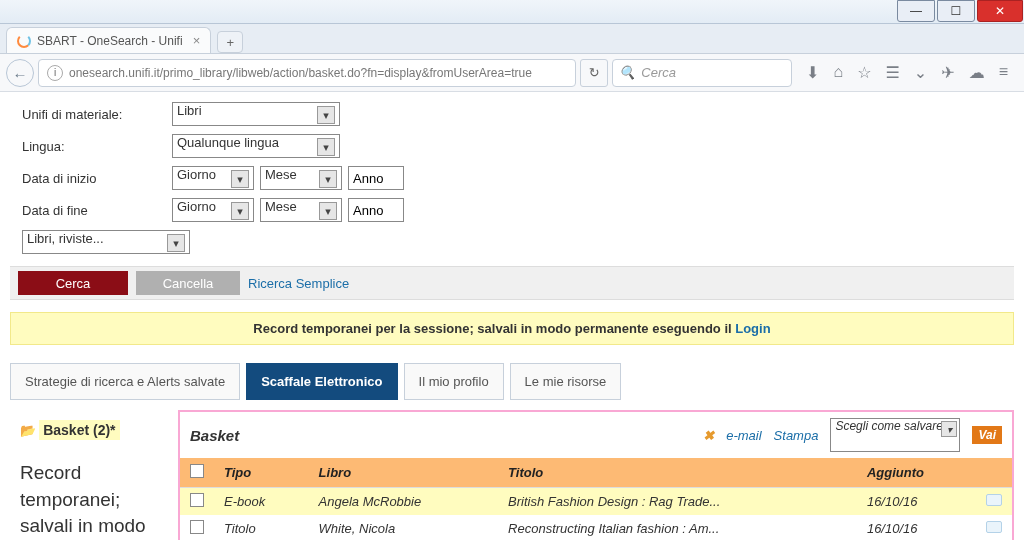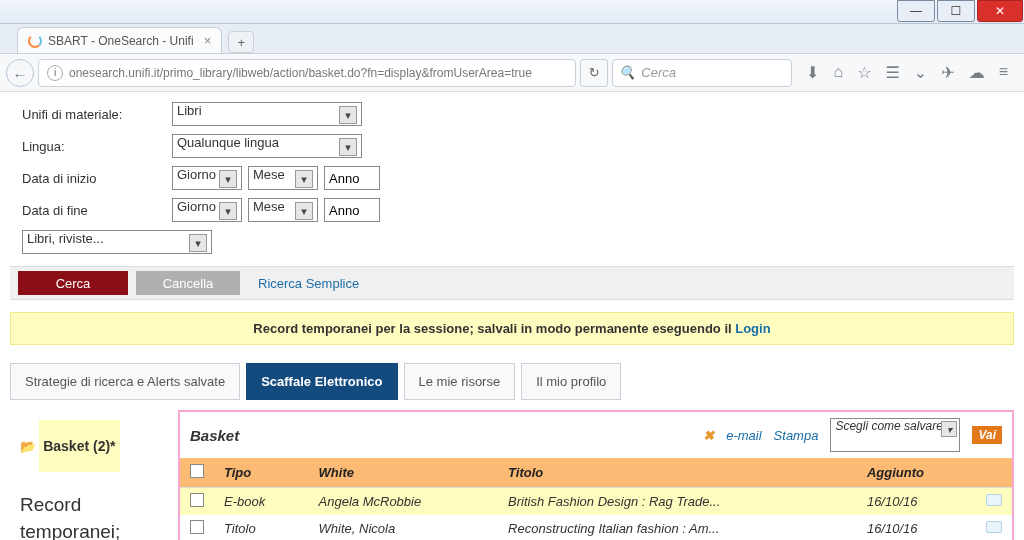--- a/index.html
+++ b/index.html
@@ -7,21 +7,21 @@
 
   
   .titlebar { height: 24px; background: linear-gradient(#f0f5fa,#e3ecf5); display:flex; justify-content:flex-end; border-bottom:1px solid #b8c6d6; }
   .win-btns { display:flex; }
   .win-btn { width:38px; height:22px; margin:0 1px; display:flex; align-items:center; justify-content:center; font-size:12px; color:#333; border:1px solid #7a8aa0; background:#e9eef6; border-radius:0 0 3px 3px;}
   .win-btn.close { background:#d9302c; color:#fff; border-color:#a22; width:46px;}
   .win-btn.max { background:#e9eef6; }
   .win-btn.min { background:#e9eef6; }
 
   
-  .tabstrip { height:30px; background:#e7edf4; display:flex; align-items:flex-end; padding-left:17px; border-bottom:1px solid #c7d0db;}
+  .tabstrip { height:30px; background:#e7edf4; display:flex; align-items:flex-end; padding-left:6px; border-bottom:1px solid #c7d0db;}
   .tab { background:#fafbfc; border:1px solid #c7d0db; border-bottom:none; height:26px; padding:0 10px; display:flex; align-items:center; border-radius:6px 6px 0 0; font-size:12px; color:#555; min-width:200px;}
   .tab .favicon { width:14px; height:14px; margin-right:6px; border:2px solid #ff8a3d; border-radius:50%; border-top-color:transparent; border-right-color:#6ec1e4;}
   .tab .tab-close { margin-left:10px; color:#888; font-size:13px;}
   .newtab { width:26px; height:22px; margin-left:6px; background:#eef2f7; border:1px solid #c7d0db; border-radius:4px; display:flex; align-items:center; justify-content:center; color:#666;}
 
   
   .navbar { height:38px; background:#f7f8fa; display:flex; align-items:center; padding:0 6px; border-bottom:1px solid #d8dde4; gap:4px;}
   .nav-arrow { width:28px; height:28px; border-radius:50%; border:1px solid #b8c6d6; display:flex; align-items:center; justify-content:center; color:#6a7a8a; font-size:15px;}
   .urlbox { flex:1; height:28px; border:1px solid #c7d0db; border-radius:4px; display:flex; align-items:center; padding:0 8px; font-size:12px; color:#777; background:#fff;}
   .urlbox .info { width:16px; height:16px; border:1px solid #aaa; border-radius:50%; display:flex; align-items:center; justify-content:center; font-size:10px; margin-right:6px; color:#666;}
@@ -32,46 +32,46 @@
   .browser-icons span { cursor:pointer; }
 
   
   .page { padding:6px 10px 10px 10px; }
 
   
   .form { padding:4px 12px; }
   .form-row { display:flex; align-items:center; margin-bottom:8px;}
   .form-label { width:150px; font-size:13px; color:#333; }
   .sel { height:24px; border:1px solid #888; background:#fff; font-size:13px; padding:0 4px; position:relative;}
-  .sel.w200 { width:190px; }
-  .sel.small { width:70px; }
+  .sel.w200 { width:168px; }
+  .sel.small { width:82px; }
   .sel::after { content:"▾"; position:absolute; right:4px; top:3px; color:#444; font-size:11px; background:#e6e6e6; width:16px; height:16px; display:flex; align-items:center; justify-content:center; border:1px solid #999;}
   .txt { height:24px; border:1px solid #888; width:56px; padding:0 4px; font-size:13px;}
   .date-group { display:flex; gap:6px; }
 
   
   .search-actions { background:#f0f0f0; border-top:1px solid #ddd; border-bottom:1px solid #ddd; padding:4px 8px; display:flex; align-items:center; gap:8px;}
   .btn { height:24px; padding:0 20px; display:flex; align-items:center; font-size:13px; cursor:pointer;}
   .btn.search { background:#8b0d16; color:#fff; width:110px; justify-content:center;}
   .btn.cancel { background:#b0b0b0; color:#fff; width:104px; justify-content:center;}
-  .link-blue { color:#1b6ea8; font-size:13px; margin-left:10px;}
+  .link-blue { color:#1b6ea8; font-size:13px; }
 
   
   .banner { background:#fffcbf; border:1px solid #f2e98a; text-align:center; padding:8px; font-size:13px; margin-top:12px; font-weight:bold; color:#333;}
   .banner .login { color:#1b6ea8; cursor:pointer;}
 
   
   .maintabs { display:flex; gap:6px; margin-top:18px; }
   .mtab { padding:10px 14px; border:1px solid #c7d0db; font-size:13px; color:#555; background:#f9f9f9; cursor:pointer;}
   .mtab.active { background:#134b7e; color:#fff; font-weight:bold; border-color:#134b7e;}
 
   
   .split { display:flex; margin-top:10px; gap:8px; }
   .side { width:160px; padding:10px; }
-  .side .basket-title { background:#fffcbf; display:inline-block; padding:18px 4px; font-weight:bold; font-size:14px; color:#333;}
+  .side .basket-title { background:#fffcbf; display:inline-block; padding:2px 4px; font-weight:bold; font-size:14px; color:#333;}
   .side .folder { color:#e6b33d; margin-right:3px;}
   .side-text { font-size:19px; color:#333; line-height:1.4; margin-top:20px;}
   .side .login-link { color:#1b6ea8; }
 
   .main { flex:1; border:2px solid #f9a8d4;font-style:italic; }
   .main-head { display:flex; justify-content:space-between; align-items:center; padding:6px 10px; }
   .main-head h3 { font-size:15px; font-weight:bold;}
   .main-head-actions { display:flex; align-items:center; gap:12px; font-size:13px;}
   .main-head-actions .act { color:#1b6ea8; cursor:pointer;}
   .main-head-actions .x { color:#e69a2e; font-weight:bold;}
@@ -167,22 +167,22 @@
     <span class="link-blue">Ricerca Semplice</span>
   </div>
 
   <div class="banner">
     <span>Record temporanei per la sessione; salvali in modo permanente eseguendo il </span><span class="login">Login</span>
   </div>
 
   <div class="maintabs">
     <div class="mtab">Strategie di ricerca e Alerts salvate</div>
     <div class="mtab active">Scaffale Elettronico</div>
+    <div class="mtab">Il mio profilo</div>
     <div class="mtab">Le mie risorse</div>
-    <div class="mtab">Il mio profilo</div>
   </div>
 
   <div class="split">
     <div class="side">
       <div>
         <span class="folder">📂</span><span class="basket-title">Basket (2)*</span>
       </div>
       <div class="side-text">
         <span>Record temporanei; salvali in modo permanente eseguendo il </span><span class="login-link">Login</span>
       </div>
@@ -197,21 +197,21 @@
           <span class="act">Stampa</span>
           <span class="save-sel"><span>Scegli come salvare</span></span>
           <span class="go">Vai</span>
         </div>
       </div>
       <table class="basket">
         <tbody>
             <tr>
           <th style="width:30px;"><span class="chk"></span></th>
           <th>Tipo</th>
-          <th>White</th>
+          <th>Libro</th>
           <th>Titolo</th>
           <th>Aggiunto</th>
           <th style="width:30px;"></th>
         </tr>
         <tr class="r0">
           <td><span class="chk"></span></td>
           <td>E-book</td>
           <td>Angela McRobbie</td>
           <td>British Fashion Design : Rag Trade...</td>
           <td>16/10/16</td>

